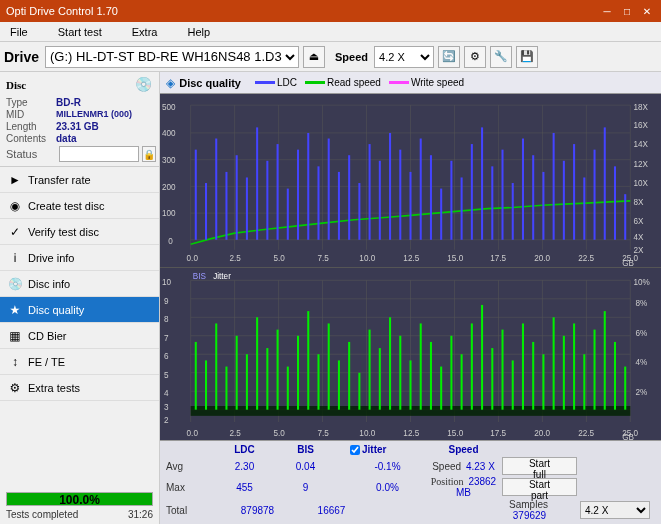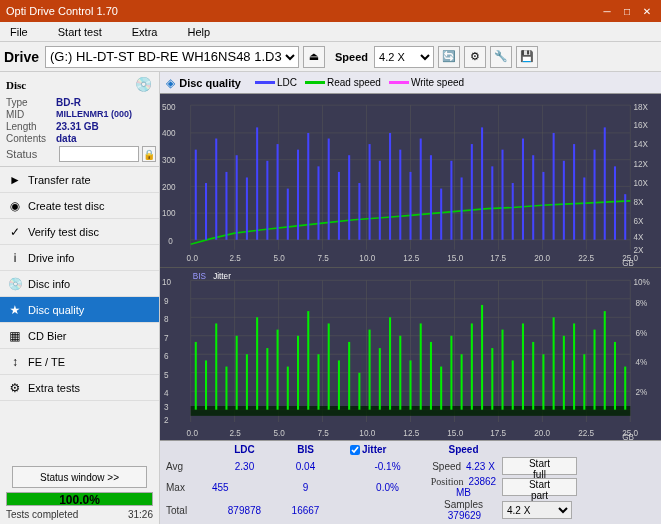--- a/index.html
+++ b/index.html
@@ -311,21 +311,20 @@
       <span>FE / TE</span>
     </div>
     <div class="nav-item">
       <span class="nav-icon">⚙</span>
       <span>Extra tests</span>
     </div>
 
     <div class="sidebar-spacer"></div>
 
     <div style="padding: 4px 6px;">
-      <button class="status-btn">Status window &gt;&gt;</button>
       <div class="progress-bar-bg">
         <div class="progress-bar-fill" style="width:100%;"></div>
         <span class="progress-text">100.0%</span>
       </div>
       <div style="display:flex; justify-content:space-between; margin-top:1px;">
         <span class="status-text" style="text-align:left;">Tests completed</span>
         <span class="status-text">31:26</span>
       </div>
     </div>
   </div>
@@ -582,31 +581,31 @@
           <span></span>
           <span style="text-align:center; color:#0000cc;">-0.1%</span>
           <span style="text-align:center;">
             <span style="color:#333;">Speed</span>
             <span style="color:#0000cc; margin-left:2px;">4.23 X</span>
           </span>
           <button class="start-btn" style="height:18px; font-size:10px;">Start full</button>
         </div>
         <div style="display:grid; grid-template-columns: 45px 65px 55px 15px 75px 75px 75px; gap:1px; align-items:center; margin-bottom:1px;">
           <span style="color:#333;">Max</span>
-          <span style="text-align:left; color:#0000cc;">455</span>
+          <span style="text-align:center; color:#0000cc;">455</span>
           <span style="text-align:center; color:#0000cc;">9</span>
           <span></span>
           <span style="text-align:center; color:#0000cc;">0.0%</span>
           <span style="text-align:center;">
             <span style="color:#333;font-family:Liberation Serif, serif;">Position</span>
             <span style="color:#0000cc; margin-left:2px;">23862 MB</span>
           </span>
           <button class="start-btn" style="height:18px; font-size:10px;">Start part</button>
         </div>
-        <div style="display:grid; grid-template-columns: 45px 65px 55px 15px 75px 75px 75px; gap:1px; align-items:center;">
+        <div style="display:grid; grid-template-columns: 45px 65px 55px 15px 75px 75px 75px; gap:14px; align-items:center;">
           <span style="color:#333;">Total</span>
           <span style="text-align:center; color:#0000cc;">879878</span>
           <span style="text-align:center; color:#0000cc;">16667</span>
           <span></span>
           <span></span>
           <span style="text-align:center;">
             <span style="color:#333;">Samples</span>
             <span style="color:#0000cc; margin-left:2px;">379629</span>
           </span>
           <span>

